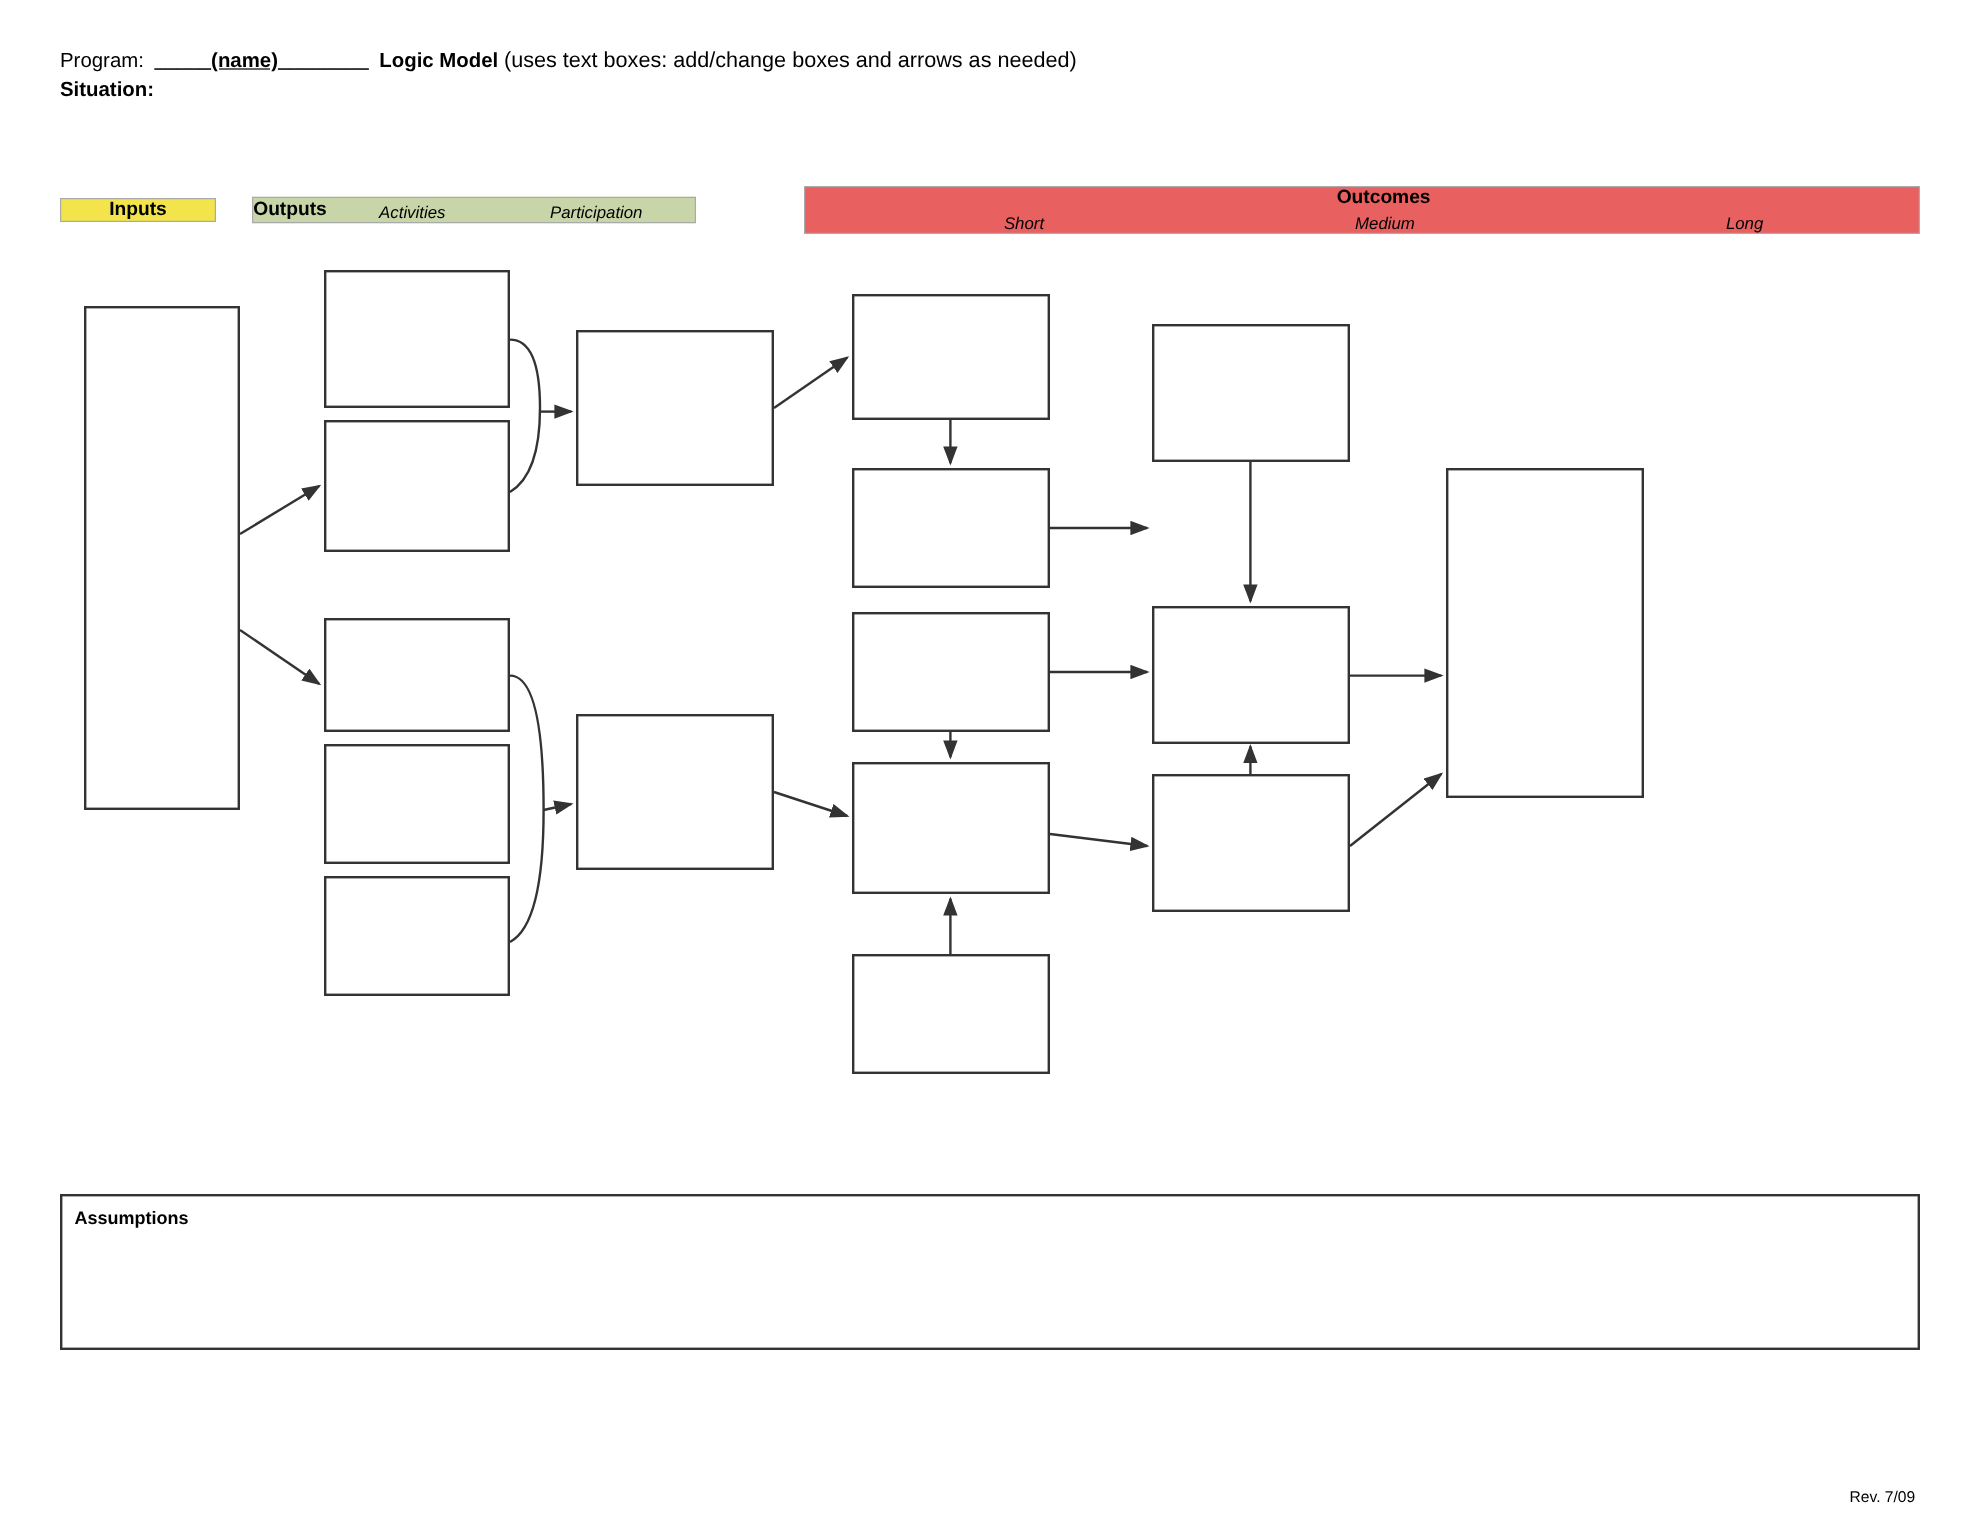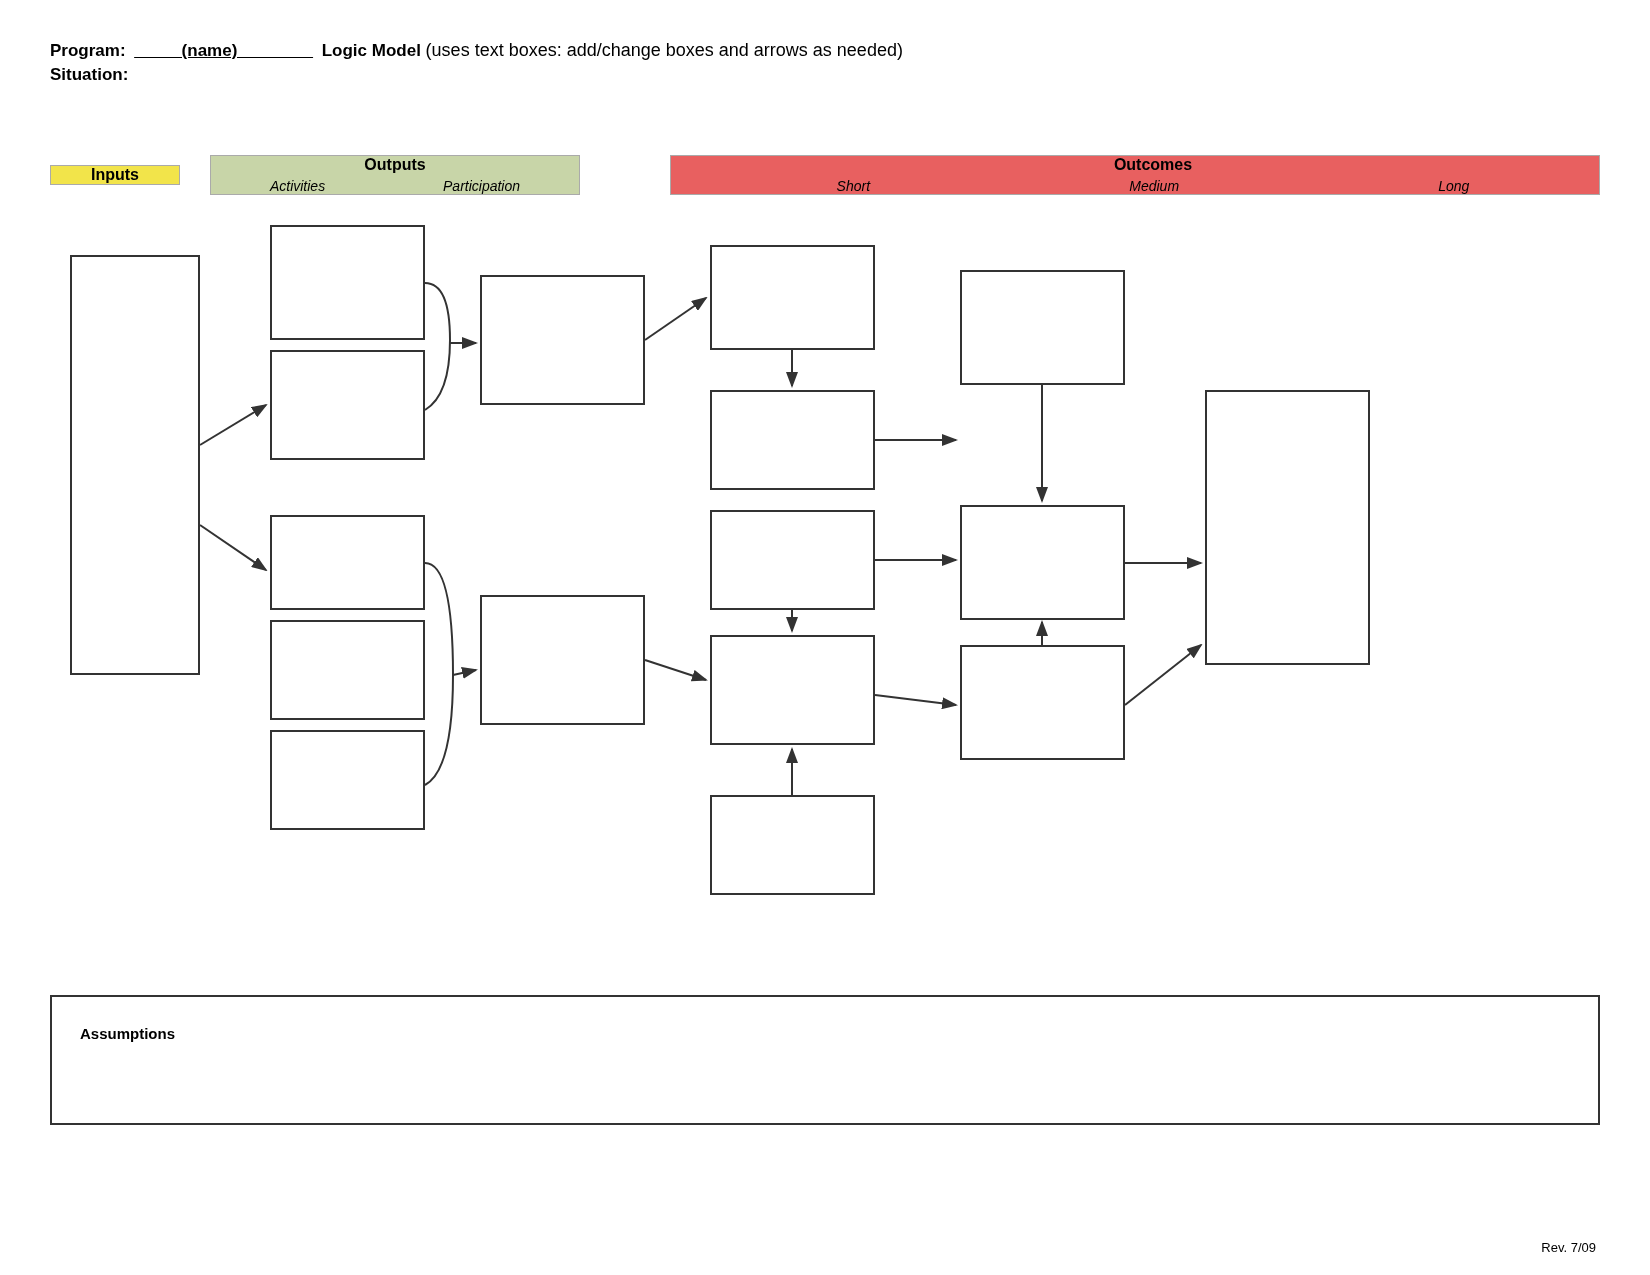--- a/index.html
+++ b/index.html
@@ -21,21 +21,21 @@
 
     
     .header {
       margin-bottom: 10px;
     }
     .header-line1 {
       font-size: 17px;
       font-weight: bold;
       margin-bottom: 4px;
     }
-    .header-line1 .program-label { font-weight: bold; }
+    .header-line1 .program-label { font-weight: normal; }
     .header-line1 .program-name { font-weight: bold; text-decoration: underline; margin: 0 4px; text-align: center; }
     .header-line1 .logic-model { font-weight: bold; }
     .header-line1 .instruction { font-weight: normal; font-size: 18px; }
     .header-line2 { font-size: 17px; font-weight: bold; }
 
     
     .col-headers {
       display: flex;
       align-items: center;
       margin-top: 60px;
@@ -57,21 +57,21 @@
 
     .hdr-gap {
       width: 30px;
     }
 
     .hdr-outputs {
       width: 370px;
       background: #c8d5a8;
       border: 1px solid #aaa;
       display: flex;
-      flex-direction: column;
+      flex-direction: row;
       align-items: center;
       justify-content: center;
     }
     .hdr-outputs .main-label {
       font-weight: bold;
       font-size: 16px;
     }
     .hdr-outputs .sub-labels {
       display: flex;
       width: 100%;
@@ -252,21 +252,21 @@
     .bottom-section {
       display: flex;
       gap: 20px;
       margin-top: 20px;
     }
 
     .bottom-box {
       flex: 1;
       border: 2px solid #333;
       height: 130px;
-      padding: 28px;
+      padding: 10px;
     }
 
     .bottom-box-label {
       font-weight: bold;
       font-size: 15px;
     }
 
     
     .rev {
       position: absolute;

